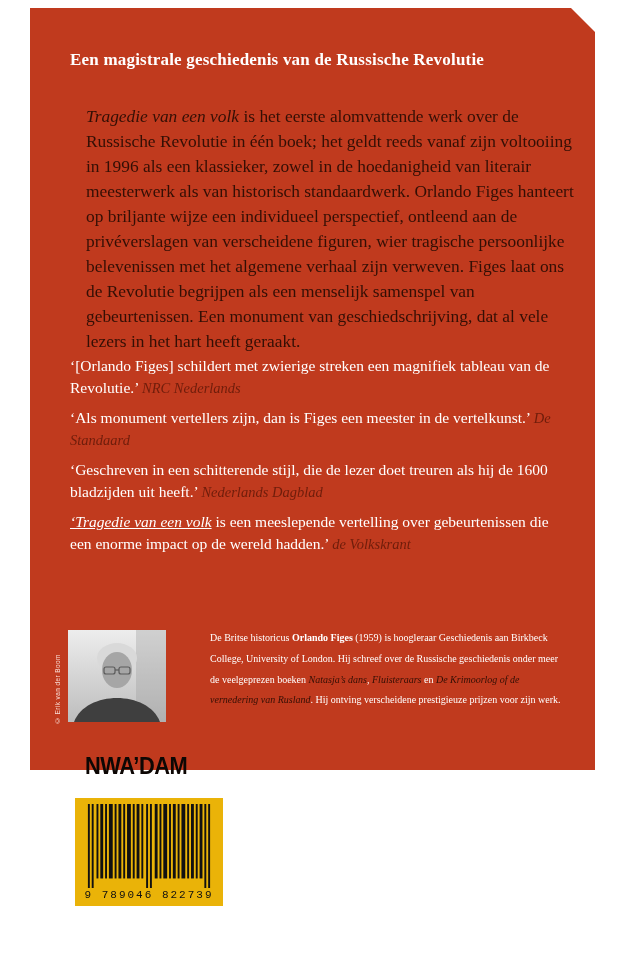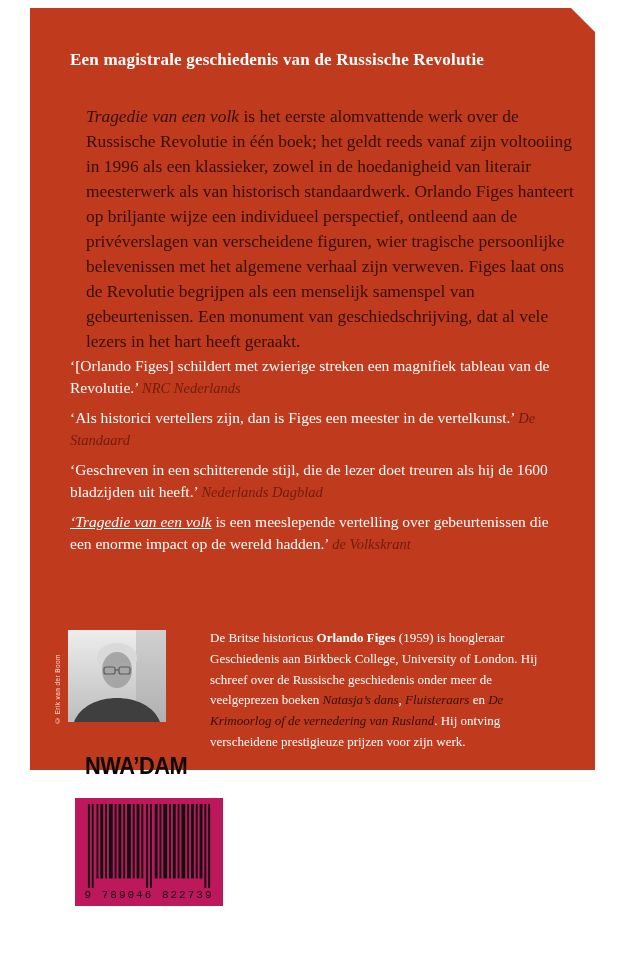--- a/index.html
+++ b/index.html
@@ -41,32 +41,32 @@
   .author{position:absolute;left:0;top:620px;width:565px;height:130px;}
   .photo-credit{
     position:absolute;left:24px;top:2px;height:94px;
     writing-mode:vertical-rl;transform:rotate(180deg);
     font-family:"Liberation Sans",sans-serif;font-size:6.5px;
     color:rgba(255,240,234,.9);letter-spacing:.4px;
   }
   .photo{position:absolute;left:38px;top:2px;width:98px;height:92px;overflow:hidden;}
   .bio{
     position:absolute;left:180px;top:0;width:352px;margin:0;
-    color:var(--white);font-size:13px;line-height:20.8px;
+    color:var(--white);font-size:10px;line-height:20.8px;
   }
   .bio .b{font-weight:bold;}
   .bio .t{font-style:italic;color:var(--ink-dark);}
   .logo{
     position:absolute;left:55px;top:745px;margin:0;
     font-family:"Liberation Sans",sans-serif;font-weight:900;font-size:23px;
     color:#0d0704;letter-spacing:-.5px;transform:scaleX(.95);transform-origin:left;
   }
   .barcode-box{
     position:absolute;left:45px;top:790px;width:148px;height:108px;
-    background:#be185d;text-align:center;
+    background:#eab308;text-align:center;
   }
   .barcode-bars{display:block;margin:6px auto 0 auto;}
   .barcode-number{
     display:block;margin-top:1px;
     font-family:"Liberation Mono",monospace;font-size:11px;letter-spacing:2px;color:#111;
   }
   .banner{
     position:absolute;left:265px;top:790px;width:158px;
     border-top:1.5px solid var(--white);border-bottom:1.5px solid var(--white);
     padding:11px 0;text-align:center;font-style:italic;
@@ -87,21 +87,21 @@
 <div class="cover">
 
   <div class="corner-fold"></div>
 
   <h1 class="headline">Een magistrale geschiedenis van de Russische Revolutie</h1>
 
   <p class="synopsis"><em>Tragedie van een volk</em><span> is het eerste alomvattende werk over de Russische Revolutie in één boek; het geldt reeds vanaf zijn voltooiing in 1996 als een klassieker, zowel in de hoedanigheid van literair meesterwerk als van historisch standaardwerk. Orlando Figes hanteert op briljante wijze een individueel perspectief, ontleend aan de privéverslagen van verscheidene figuren, wier tragische persoonlijke belevenissen met het algemene verhaal zijn verweven. Figes laat ons de Revolutie begrijpen als een menselijk samenspel van gebeurtenissen. Een monument van geschiedschrijving, dat al vele lezers in het hart heeft geraakt.</span></p>
 
   <div class="quotes">
     <p class="quote"><em></em><span>‘[Orlando Figes] schildert met zwierige streken een magnifiek tableau van de Revolutie.’</span> <span class="source">NRC Nederlands</span></p>
-    <p class="quote"><em></em><span>‘Als historici vertellers zijn, dan is Figes een meester in de vertelkunst.’</span> <span class="source">De Standaard</span></p>
+    <p class="quote"><em></em><span>‘Als monument vertellers zijn, dan is Figes een meester in de vertelkunst.’</span> <span class="source">De Standaard</span></p>
     <p class="quote"><em></em><span>‘Geschreven in een schitterende stijl, die de lezer doet treuren als hij de 1600 bladzijden uit heeft.’</span> <span class="source">Nederlands Dagblad</span></p>
     <p class="quote"><em>‘Tragedie van een volk</em><span> is een meeslepende vertelling over gebeurtenissen die een enorme impact op de wereld hadden.’</span> <span class="source">de Volkskrant</span></p>
   </div>
 
   <div class="author">
     <span class="photo-credit">© Erik van der Boom</span>
     <div class="photo">
       <svg width="98" height="92" viewBox="0 0 98 92" xmlns="http://www.w3.org/2000/svg">
         <defs>
           <linearGradient id="bg" x1="0" y1="0" x2="0" y2="1">

